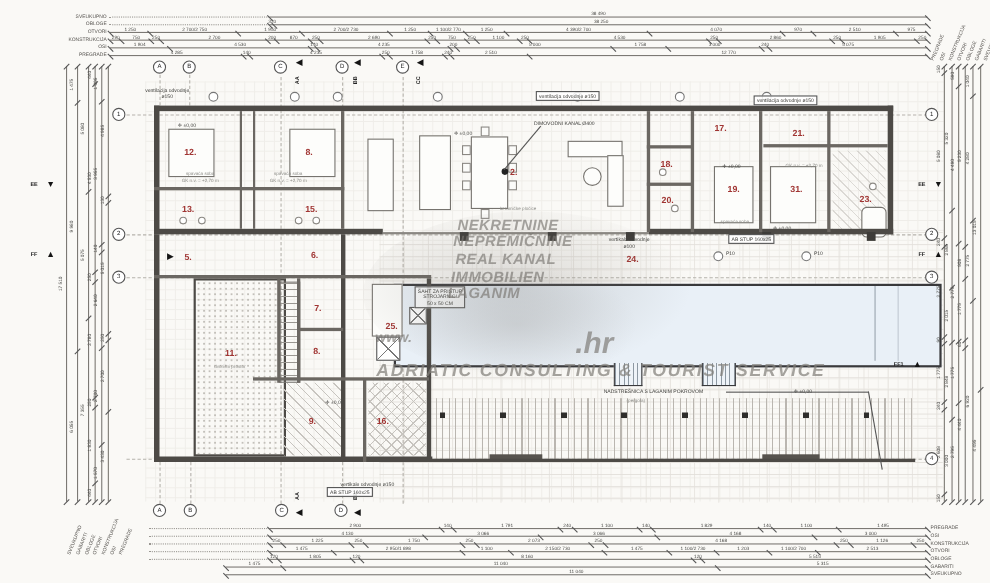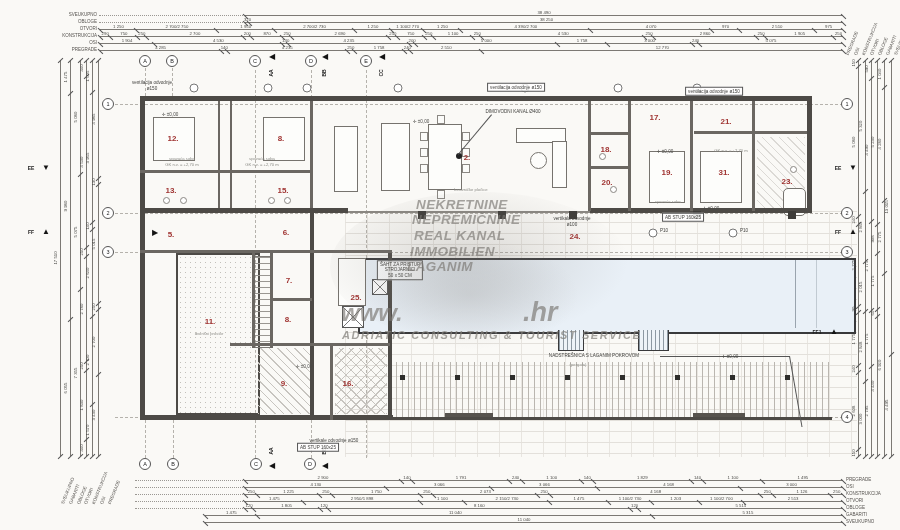--- a/index.html
+++ b/index.html
@@ -71,23 +71,23 @@
   .vnum{position:absolute;top:50%;left:-6px;transform:translate(-50%,-50%) rotate(-90deg);font-size:4.3px;color:#4a4a47;white-space:nowrap}
   .dlab{position:absolute;font-size:4.5px;color:#55524e;text-align:right;z-index:16;white-space:nowrap}
   .dlabr{position:absolute;font-size:4.5px;color:#55524e;z-index:16;white-space:nowrap}
   .dlabrot{position:absolute;font-size:4.5px;color:#55524e;z-index:16;white-space:nowrap;transform:rotate(-68deg);transform-origin:0 0}
   .leader{position:absolute;height:0;border-top:.8px dotted #9a9792;z-index:15}
   
   .wmblob{position:absolute;z-index:29;border-radius:50%;pointer-events:none}
   .wm{position:absolute;z-index:30;font-style:italic;font-weight:bold;color:rgba(122,119,114,.66);pointer-events:none;white-space:nowrap}
   .wm-line{font-size:13.5px;letter-spacing:.4px}
   #wm-brand{font-size:57px;letter-spacing:2px;line-height:1}
-  #wm-pre{font-size:24px}
+  #wm-pre{font-size:13px}
   #wm-suf{font-size:27px}
-  #wm-tag{font-size:11px;letter-spacing:1.6px;color:rgba(130,127,122,.72)}
+  #wm-tag{font-size:16px;letter-spacing:1.6px;color:rgba(130,127,122,.72)}
 </style>
 </head>
 <body>
 
 <div id="stage">
 
   <div class="basegrid" style="left:132px;top:74px;width:726px;height:382px"></div>
   <div class="brick" style="left:345px;top:211px;width:512px;height:246px"></div>
 
   <div class="dash-v" style="left:255px;top:70px;height:388px"></div>

